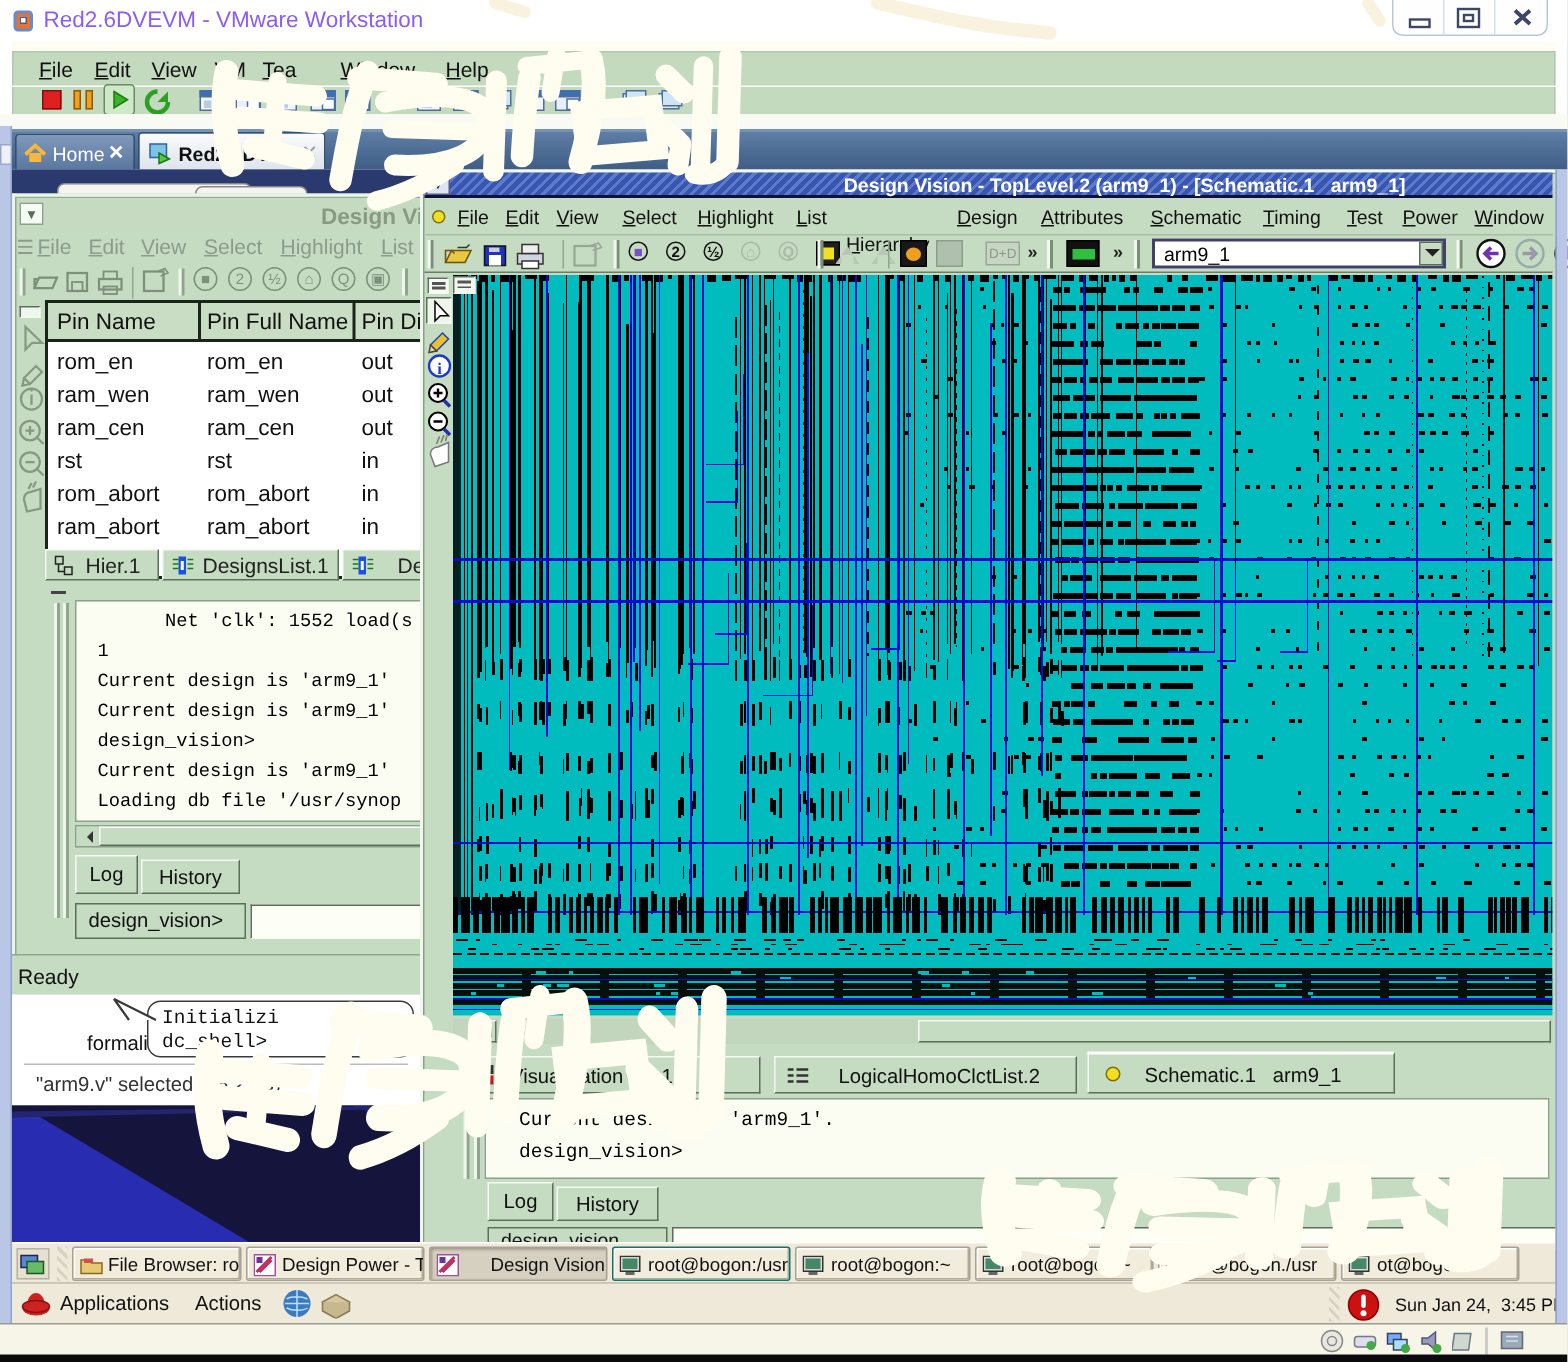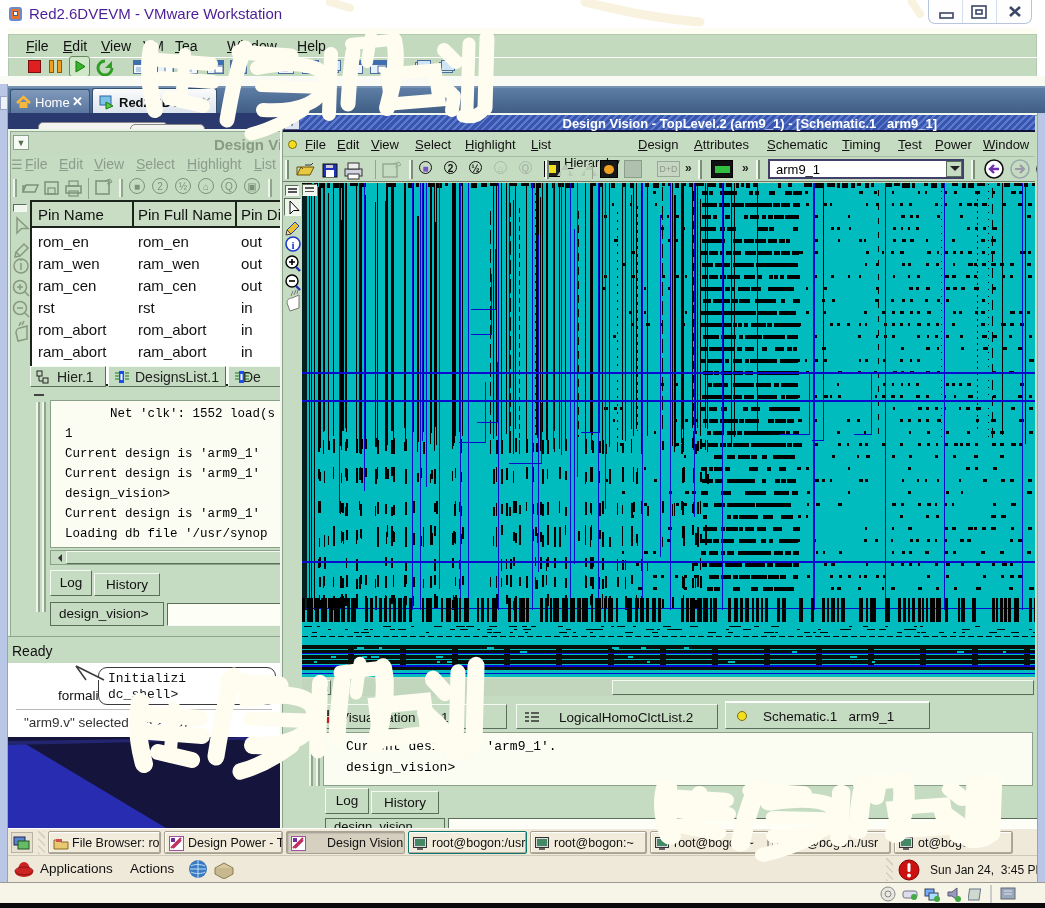--- a/index.html
+++ b/index.html
@@ -2,21 +2,21 @@
 <html><head><meta charset="utf-8">
 <style>
 html,body{margin:0;padding:0;width:1045px;height:908px;overflow:hidden;font-family:"Liberation Sans",sans-serif;}
 *{box-sizing:border-box;}
 .abs{position:absolute;}
 body{position:relative;background:#fff;}
 .u:first-letter{text-decoration:underline;}
 .mono{font-family:Liberation Mono, monospace;}
 
 #titlebar{left:0;top:0;width:1045px;height:28px;background:#fff;}
-#title-text{left:29px;top:5px;font-size:15px;color:#4c1d95;}
+#title-text{left:29px;top:5px;font-size:15px;color:#8b5cf6;}
 #vmw-ico{left:9px;top:7px;width:13px;height:14px;background:#e8732a;border-radius:3px;border:2px solid #6b8ac8;}
 #vmw-ico i{position:absolute;left:2px;top:2px;width:5px;height:5px;background:#fff;border:1px solid #4a5a9a;display:block;}
 #winbtns{left:928px;top:0px;width:104px;height:24px;border:1px solid #b8c6da;border-top:none;border-radius:0 0 7px 7px;background:#fdfefd;display:flex;}
 #winbtns span{flex:1;border-right:1px solid #d5dfeb;position:relative;}
 #winbtns span:last-child{border-right:none;}
 
 #menubar{left:8px;top:34px;width:1029px;height:23px;background:#c3dabf;border:1px solid #b3c8b0;border-bottom:none;}
 #menubar .mi{position:absolute;top:3px;font-size:14px;color:#111;}
 #toolbar{left:8px;top:58px;width:1029px;height:18px;background:#c3dabf;border-left:1px solid #b3c8b0;border-right:1px solid #b3c8b0;}
 .tbico{position:absolute;top:1px;width:20px;height:20px;}
@@ -267,21 +267,21 @@
         <path d="M0 3h4M0 6h4M0 9h4M10 3h4M10 6h4M10 9h4" stroke="#1a7a1a"></path>
       </svg>
       <i style="font-style:normal;position:absolute;left:26px;top:2px">DesignsList.1</i>
     </span>
     <span class="abs rais" style="left:198px;top:0;width:84px;height:21px;background:#c6dcc2">
       <svg style="position:absolute;left:6px;top:3px" width="14" height="14">
         <rect x="4" y="1" width="5" height="12" fill="#1a50e8"></rect>
         <rect x="5.5" y="4" width="2" height="6" fill="#fff"></rect>
         <path d="M0 3h4M0 6h4M0 9h4M10 3h4M10 6h4M10 9h4" stroke="#1a7a1a"></path>
       </svg>
-      <i style="font-style:normal;position:absolute;left:14px;top:2px">De</i>
+      <i style="font-style:normal;position:absolute;left:36px;top:2px">De</i>
     </span>
   </div>
 <div class="abs" style="left:30px;top:392px;width:252px;height:240px">
     <span class="abs" style="left:4px;top:2px;width:10px;height:2px;background:#444"></span>
     <span class="abs" style="left:6px;top:10px;width:4px;height:210px;border-left:2px solid #eef6ec;border-right:2px solid #90a48e"></span>
     <span class="abs" style="left:12px;top:10px;width:4px;height:210px;border-left:2px solid #eef6ec;border-right:2px solid #90a48e"></span>
 <div class="abs mono" style="left:20px;top:8px;width:232px;height:148px;background:#fbfdf3;border:1px solid #8aa088;font-size:12.5px;color:#000;line-height:20px;padding:3px 0 0 14px;white-space:pre">&nbsp;&nbsp;&nbsp;&nbsp;&nbsp;&nbsp;Net 'clk': 1552 load(s<br>1<br>Current design is 'arm9_1'<br>Current design is 'arm9_1'<br>design_vision&gt;<br>Current design is 'arm9_1'<br>Loading db file '/usr/synop</div>
 <div class="abs" style="left:20px;top:158px;width:232px;height:15px;background:#c2d6bd;border:1px solid #8aa088">
       <span class="abs" style="left:0;top:0;width:14px;height:13px;background:#c6dcc2"></span>
       <span class="abs" style="left:3px;top:3px;width:0;height:0;border:4px solid transparent;border-right-color:#333"></span>

